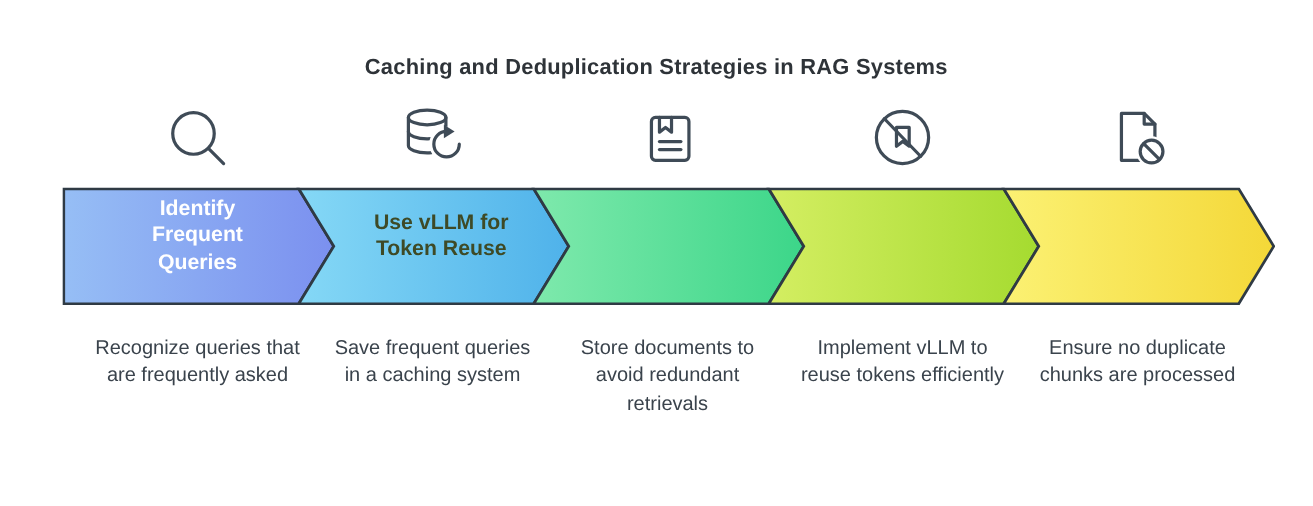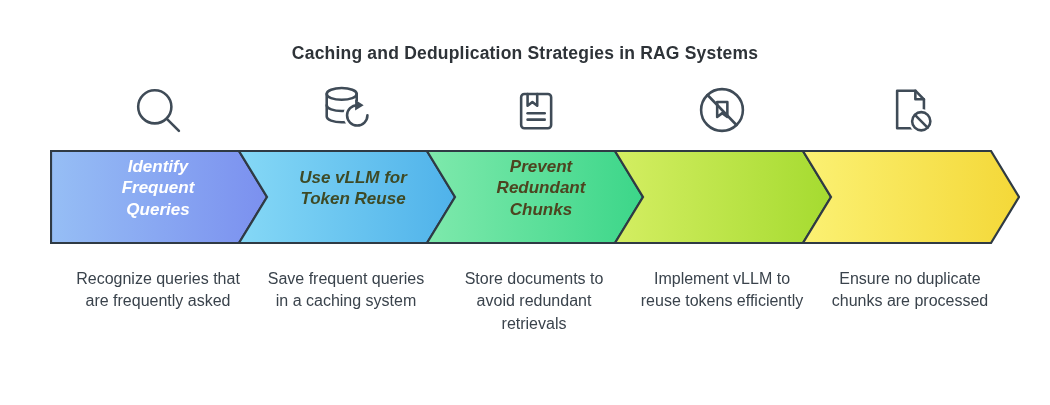--- a/index.html
+++ b/index.html
@@ -41,21 +41,20 @@
     width: 970px;
     height: 94px;
   }
   .titles-row {
     position: absolute;
     left: 64px;
     top: 150px;
     width: 940px;
     height: 76px;
     display: flex;
-    font-style: italic;
   }
   .titles-row .cell {
     width: 188px;
     display: flex;
     align-items: center;
     justify-content: center;
   }
   .titles-row .cell:not(:first-child) { padding-left: 14px; }
   .step-title {
     text-align: center;
@@ -179,23 +178,20 @@
     <polygon fill="url(#grad4)" stroke-width="2.2" points="753,1 941,1 969,47 941,93 753,93 781,47" stroke="#2F3A44"></polygon>
   </svg>
 
   <div class="titles-row">
     <div class="cell">
       <div class="step-title" style="color: rgb(255, 255, 255);">Identify Frequent Queries</div>
     </div>
     <div class="cell">
       <div class="step-title" style="color: rgb(62, 74, 38);">Use vLLM for Token Reuse</div>
     </div>
-    <div class="cell">
-      <div class="step-title" style="color: rgb(77, 68, 32);">Prevent Redundant Chunks</div>
-    </div>
   </div>
 
   <div class="descs-row">
     <div class="cell">
       <div class="step-desc">Recognize queries that are frequently asked</div>
     </div>
     <div class="cell">
       <div class="step-desc">Save frequent queries in a caching system</div>
     </div>
     <div class="cell">

